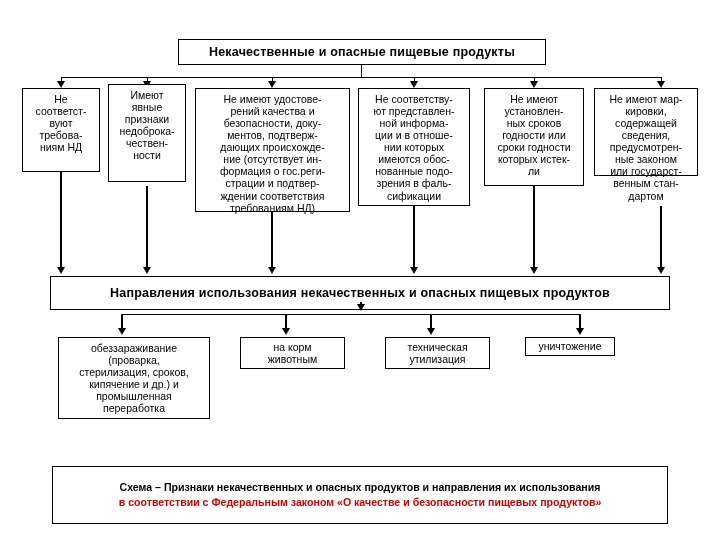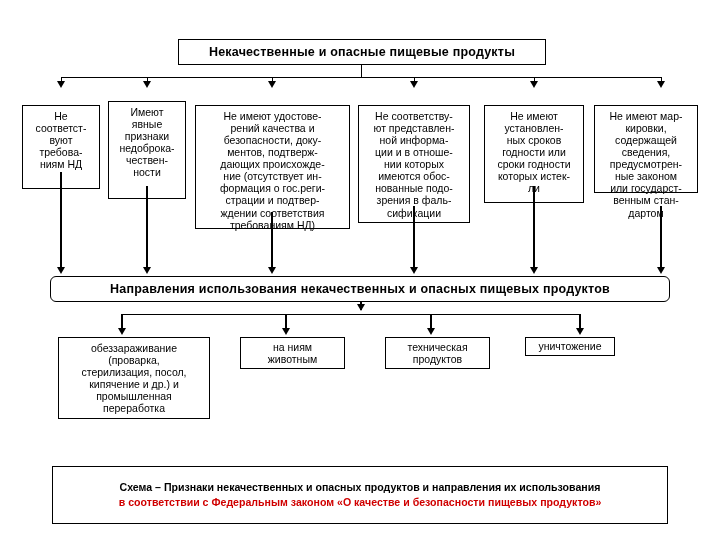--- a/index.html
+++ b/index.html
@@ -44,39 +44,37 @@
     font-size: 12.5px;
     font-weight: bold;
     letter-spacing: 0.2px;
   }
 
   
   .crit {
     font-size: 10.5px;
     align-items: flex-start;
     padding-top: 4px;
-    margin-top: 17px;
   }
   #crit-0 { left: 22px;  top: 88px;  width: 78px;  height: 84px; }
   #crit-1 { left: 108px; top: 84px;  width: 78px;  height: 98px; }
   #crit-2 { left: 195px; top: 88px;  width: 155px; height: 124px; }
   #crit-3 { left: 358px; top: 88px;  width: 112px; height: 118px; }
   #crit-4 { left: 484px; top: 88px;  width: 100px; height: 98px; }
   #crit-5 { left: 594px; top: 88px;  width: 104px; height: 88px; }
 
   
   #banner-box {
     left: 50px;
     top: 276px;
     width: 620px;
-    height: 26px;
+    height: 34px;
     font-size: 12.5px;
     font-weight: bold;
     letter-spacing: 0.2px;
-    border-radius: 6px;
   }
 
   
   .usage { font-size: 10.5px; }
   #usage-0 { left: 58px;  top: 337px; width: 152px; height: 82px; }
   #usage-1 { left: 240px; top: 337px; width: 105px; height: 32px; }
   #usage-2 { left: 385px; top: 337px; width: 105px; height: 32px; }
   #usage-3 { left: 525px; top: 337px; width: 90px; height: 19px; }
 
   
@@ -221,28 +219,28 @@
   <div class="arrow" style="left:118px; top:328px;"></div>
   <div class="vline thick" style="left:285px; top:314px; height:15px;"></div>
   <div class="arrow" style="left:282px; top:328px;"></div>
   <div class="vline thick" style="left:430px; top:314px; height:15px;"></div>
   <div class="arrow" style="left:427px; top:328px;"></div>
   <div class="vline thick" style="left:579px; top:314px; height:15px;"></div>
   <div class="arrow" style="left:576px; top:328px;"></div>
 
   <div class="box usage" id="usage-0">обеззараживание
 (проварка,
-стерилизация, посол,
+стерилизация, сроков,
 кипячение и др.) и
 промышленная
 переработка</div>
-  <div class="box usage" id="usage-1">на ниям
+  <div class="box usage" id="usage-1">на корм
 животным</div>
   <div class="box usage" id="usage-2">техническая
-продуктов</div>
+утилизация</div>
   <div class="box usage" id="usage-3">уничтожение</div>
 
   <div id="caption-box">
     <div class="cap-black">Схема – Признаки некачественных и опасных продуктов и направления их использования</div>
     <div class="cap-red">в соответствии с Федеральным законом «О качестве и безопасности пищевых продуктов»</div>
   </div>
 
 </div>
 
 </body></html>

